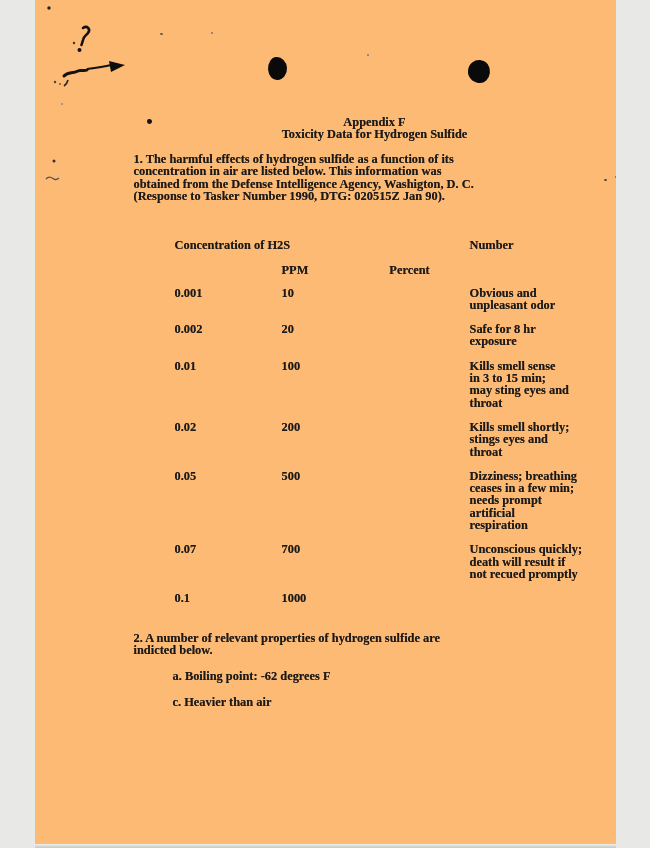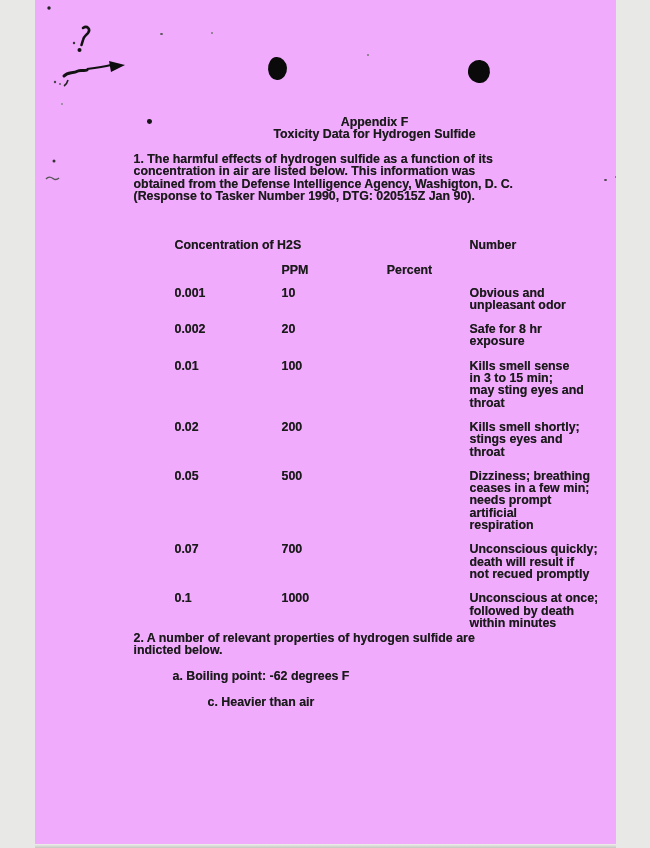--- a/index.html
+++ b/index.html
@@ -1,40 +1,40 @@
 <!DOCTYPE html>
 <html><head>
 <meta charset="utf-8">
 <style>
   html,body { margin:0; padding:0; background:#e8e8e6; }
   .page {
     position:relative; width:581px; height:848px; margin:0 auto;
-    background:#f0abfc; overflow:hidden;
-    font-family:Liberation Sans, sans-serif;
+    background:#fdba74; overflow:hidden;
+    font-family:Liberation Serif, serif;
     font-weight:700; color:#1a1a1a;
     font-size:12.4px; line-height:12.3px;
     text-shadow:0 0 0.3px rgba(10,10,10,.55);
   }
   .para { position:absolute; white-space:pre-line; }
   .p1 { left:99px; top:153px; }
   .p2 { left:99px; top:632px; }
   .title-block { position:absolute; left:100px; top:116px; width:480px; text-align:center; }
 
   .table { position:absolute; left:140px; top:218px; width:470px;margin-top:21px; }
   .trow { position:relative; }
   .head1 { margin-bottom:13px; }
   .head2 { margin-bottom:10px;text-align:center; }
   .c2 { position:absolute; left:107px; top:0; }
   .c3 { position:absolute; left:295px; top:0; }
   .data-row { position:relative; margin-bottom:12px; }
   .data-row .c1 { position:absolute; left:0; top:0; }
   .effects { margin-left:295px; white-space:pre-line; }
 
   .props { position:absolute; left:138px; top:670px; }
-  .prop { margin-bottom:13.5px; white-space:pre;text-align:center; }
+  .prop { margin-bottom:13.5px; white-space:pre; }
 
   
   .punch { position:absolute; background:#0a0a0a; }
   .punch-left  { left:233px; top:57px; width:19px; height:23px;
                  border-radius:48% 52% 55% 45% / 52% 50% 50% 48%; transform:rotate(-4deg); }
   .punch-right { left:433px; top:60px; width:22px; height:23px;
                  border-radius:52% 48% 45% 55% / 48% 52% 50% 50%; transform:rotate(6deg); }
   .title-dot { position:absolute; left:112px; top:119px; width:5px; height:5px;
                background:#151515; border-radius:45% 55% 50% 50%; }
   .speck { position:absolute; border-radius:50%; }
@@ -146,23 +146,20 @@
         <div class="trow data-row">
           <span class="c1">0.07</span>
           <span class="c2">700</span>
           <div class="effects">Unconscious quickly;
 death will result if
 not recued promptly</div>
         </div>
         <div class="trow data-row">
           <span class="c1">0.1</span>
           <span class="c2">1000</span>
-          <div class="effects">Unconscious at once;
-followed by death
-within minutes</div>
         </div>
       </div>
   </div>
 
   <div class="para p2">2. A number of relevant properties of hydrogen sulfide are
 indicted below.</div>
 
   <div class="props">
       <div class="prop">a. Boiling point: -62 degrees F</div>
       <div class="prop">c. Heavier than air</div>

